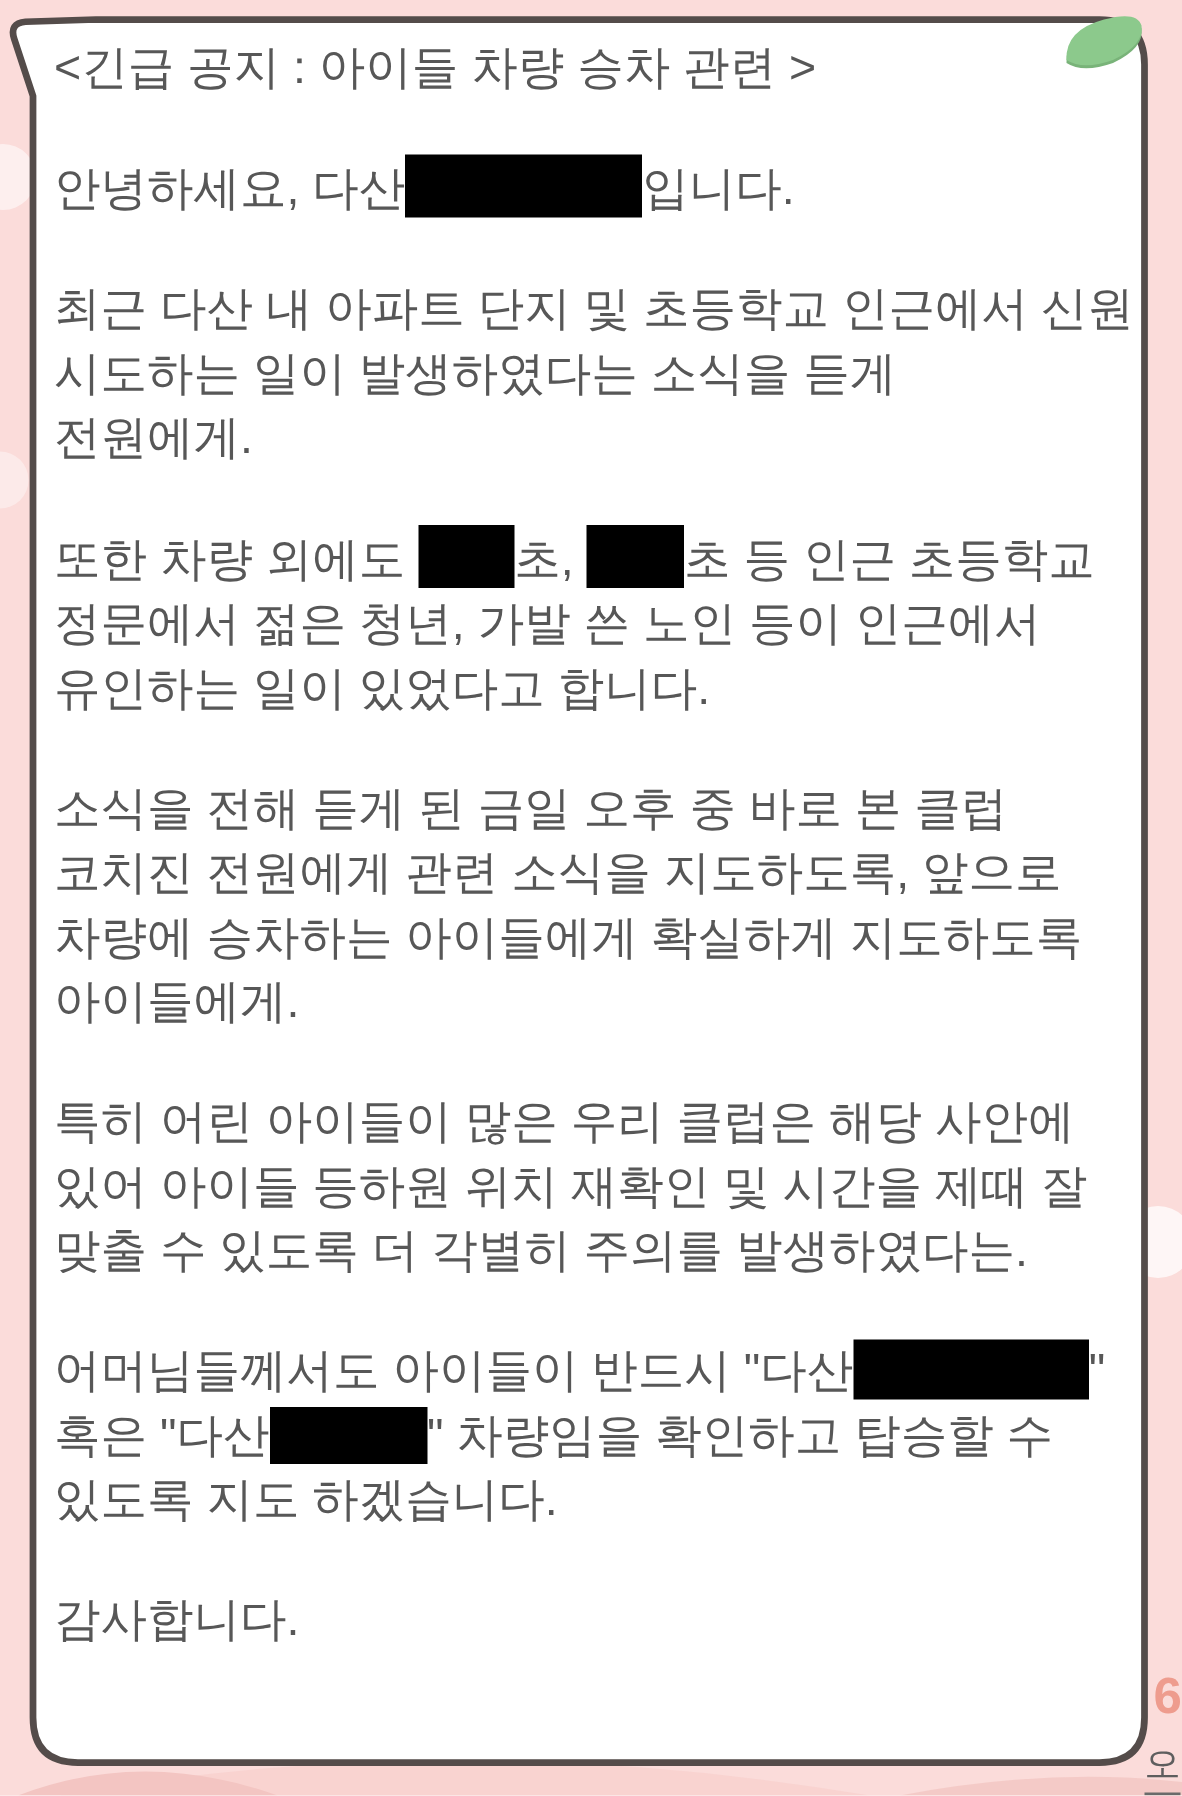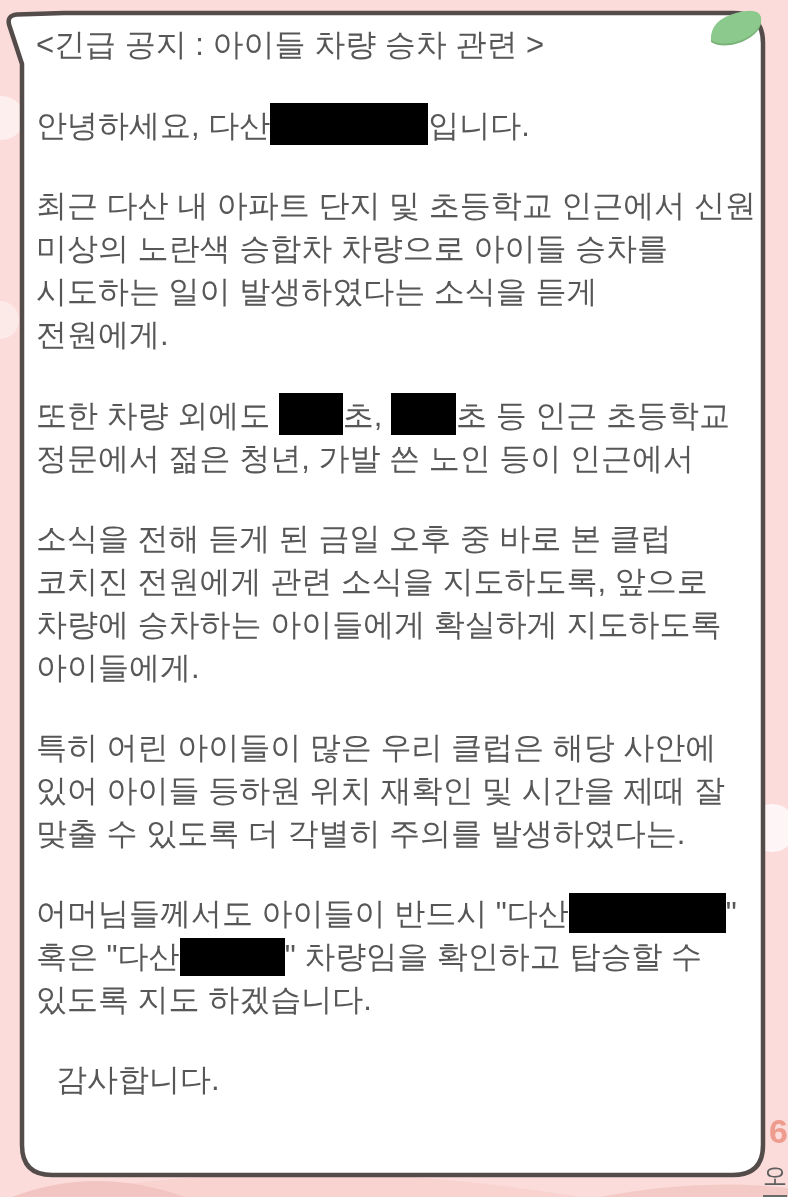--- a/index.html
+++ b/index.html
@@ -10,21 +10,21 @@
     overflow:hidden;
     font-family:"Liberation Sans","DejaVu Sans",sans-serif;
   }
   .layer { position:absolute; left:0; top:0; }
   .message-body {
     position:absolute; left:36px; top:23px; width:712px;
     color:var(--text, #575757);
     font-size:31px; line-height:43px;
   }
   .para { margin:0 0 37px 0; }
-  .para:last-child { margin-bottom:0;margin-left:20px; }
+  .para:last-child { margin-bottom:0; }
   .line { min-height:43px; white-space:nowrap; }
   .redact {
     display:inline-block;
     background:#000;
     vertical-align:-9px;
   }
   .unread {
     position:absolute; left:769px; top:1112px;
     color:var(--unread, #ee9c8e);
     font-size:34px; font-weight:bold;
@@ -62,27 +62,27 @@
 
   <div class="message-body">
       <div class="para">
         <div class="line"><span>&lt;긴급 공지 : 아이들 차량 승차 관련 &gt;</span></div>
       </div>
       <div class="para">
         <div class="line"><span>안녕하세요, 다산</span><span class="redact" style="width: 158px; height: 42px;"></span><span>입니다.</span></div>
       </div>
       <div class="para">
         <div class="line"><span>최근 다산 내 아파트 단지 및 초등학교 인근에서 신원</span></div>
-        <div class="line"><span>미상의 노란색 승합차 차량으로 아이들 승차를</span></div>
         <div class="line"><span>시도하는 일이 발생하였다는 소식을 듣게</span></div>
         <div class="line"><span>전원에게.</span></div>
       </div>
       <div class="para">
         <div class="line"><span>또한 차량 외에도 </span><span class="redact" style="width: 64px; height: 42px;"></span><span>초, </span><span class="redact" style="width: 65px; height: 42px;"></span><span>초 등 인근 초등학교</span></div>
         <div class="line"><span>정문에서 젊은 청년, 가발 쓴 노인 등이 인근에서</span></div>
+        <div class="line"><span>유인하는 일이 있었다고 합니다.</span></div>
       </div>
       <div class="para">
         <div class="line"><span>소식을 전해 듣게 된 금일 오후 중 바로 본 클럽</span></div>
         <div class="line"><span>코치진 전원에게 관련 소식을 지도하도록, 앞으로</span></div>
         <div class="line"><span>차량에 승차하는 아이들에게 확실하게 지도하도록</span></div>
         <div class="line"><span>아이들에게.</span></div>
       </div>
       <div class="para">
         <div class="line"><span>특히 어린 아이들이 많은 우리 클럽은 해당 사안에</span></div>
         <div class="line"><span>있어 아이들 등하원 위치 재확인 및 시간을 제때 잘</span></div>

